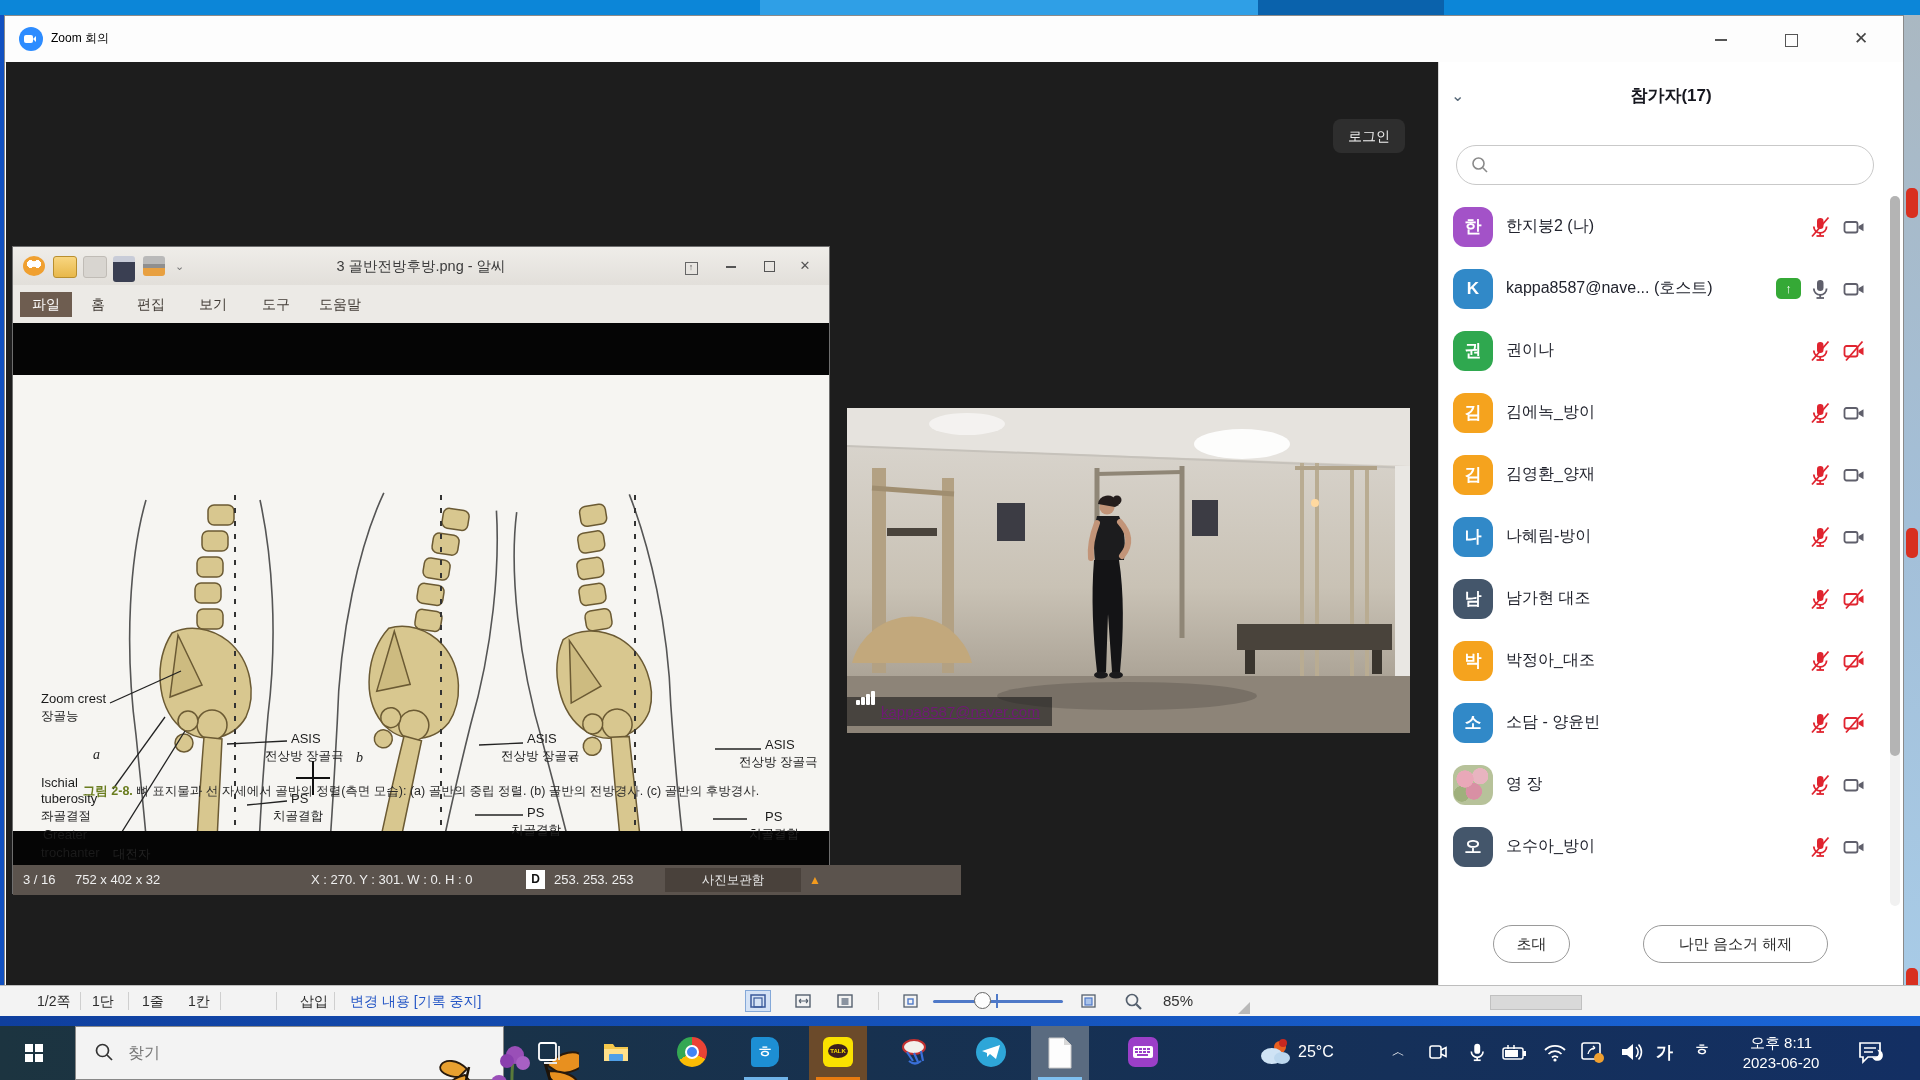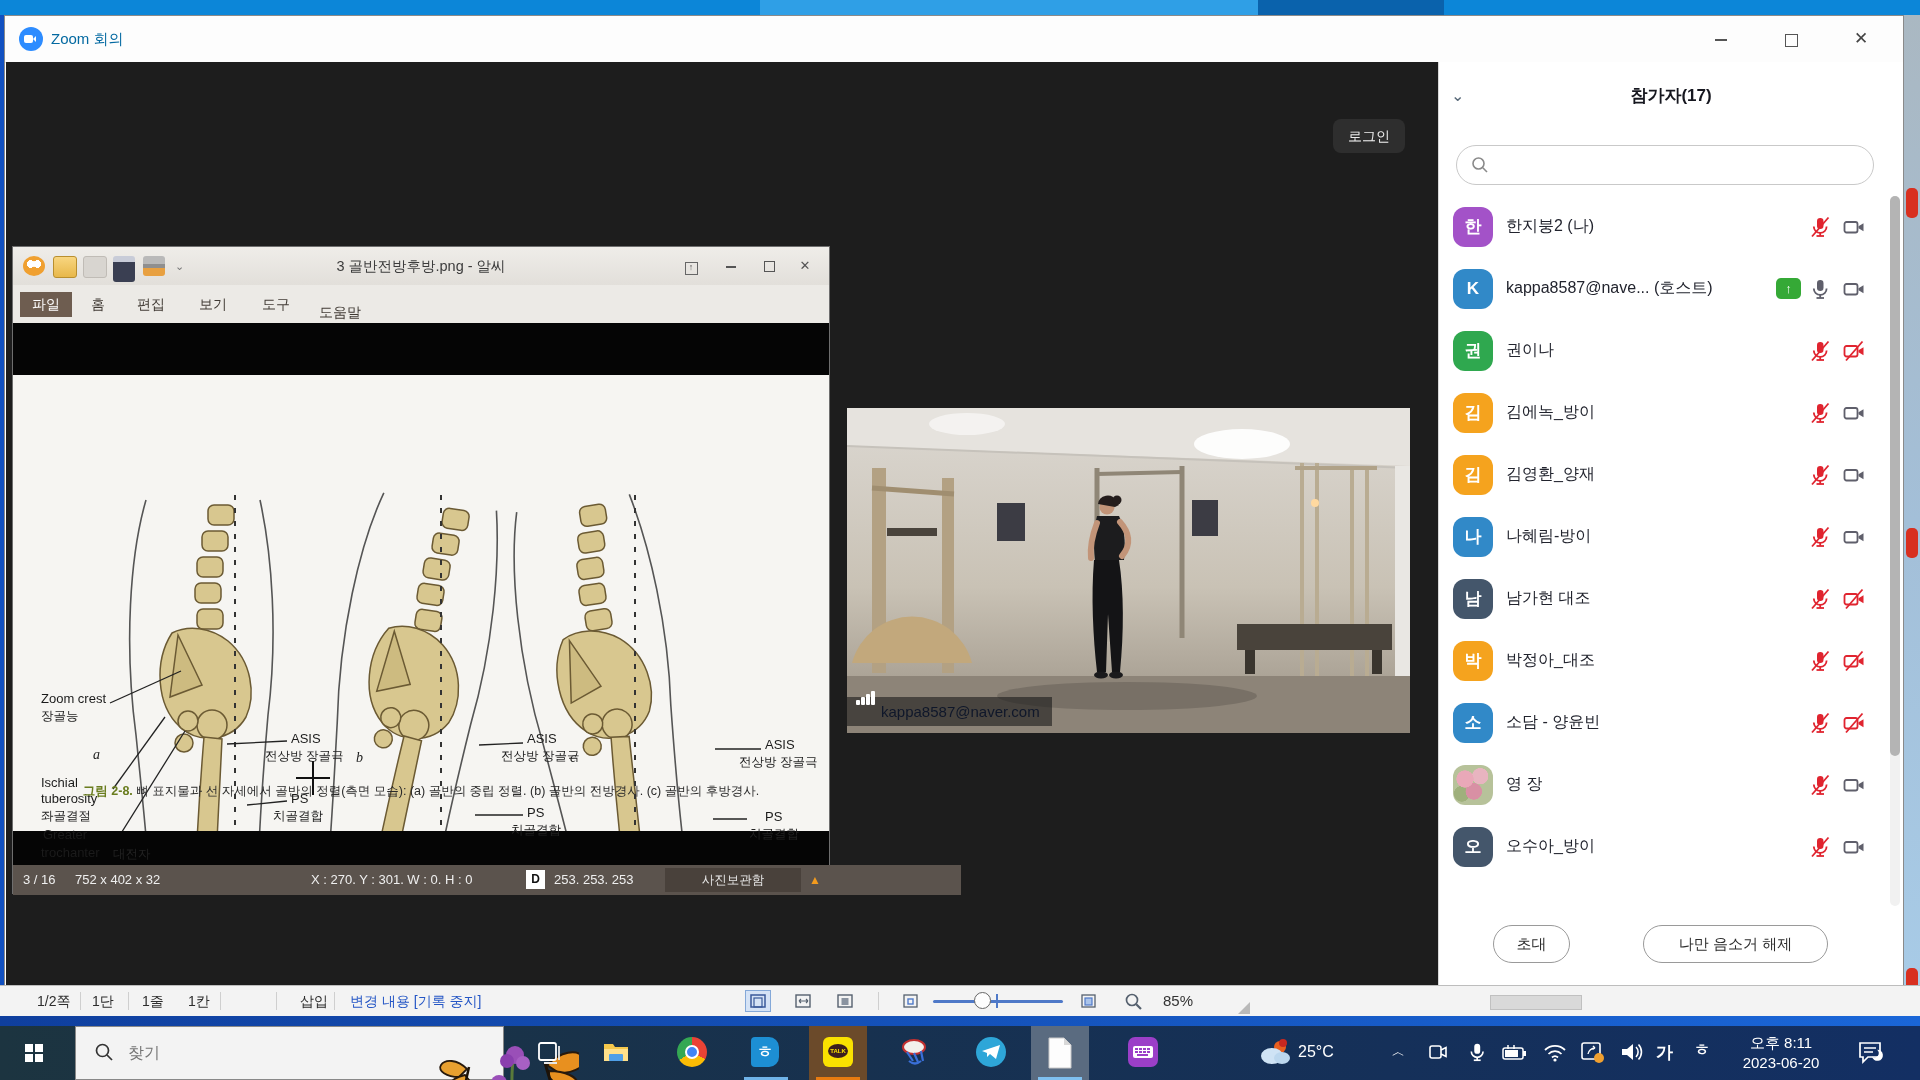--- a/index.html
+++ b/index.html
@@ -10,21 +10,21 @@
   #top-strip{left:0;top:0;width:1920px;height:15px;background:#0c86d8;}
   .strip-seg1{left:760px;top:0;width:498px;height:15px;background:#2f9fe6;}
   .strip-seg2{left:1258px;top:0;width:186px;height:15px;background:#0a62ac;}
   
   #zoom-window{left:4px;top:15px;width:1900px;height:1001px;background:#ffffff;
                border:1px solid #8a8a8a;box-sizing:border-box;}
   #zoom-titlebar{left:0;top:0;width:100%;height:46px;background:#fdfdfd;border-bottom:1px solid #e0e0e0;}
   #zoom-logo{left:14px;top:11px;width:24px;height:24px;border-radius:50%;background:#2d8cff;}
   #zoom-logo .cam{position:absolute;left:5px;top:8px;width:9px;height:8px;background:#fff;border-radius:2px;}
   #zoom-logo .cam2{position:absolute;left:14px;top:9px;width:0;height:0;border:3.5px solid transparent;border-right-color:#fff;border-left:none;margin-top:0;}
-  #zoom-title{left:46px;top:14px;font-size:15px;color:#0369a1;}
+  #zoom-title{left:46px;top:14px;font-size:12px;color:#000000;}
   .win-ctl{top:8px;width:46px;height:30px;text-align:center;line-height:30px;color:#444;font-size:15px;}
   .glyph-min{display:inline-block;width:12px;height:2px;background:#555;vertical-align:middle;}
   .glyph-max{display:inline-block;width:11px;height:11px;border:1.5px solid #555;vertical-align:middle;}
   .glyph-close{font-size:17px;color:#444;}
   
   #meeting-area{left:1px;top:46px;width:1432px;height:924px;background:#1d1d1d;overflow:hidden;}
   #login-btn{left:1327px;top:57px;width:72px;height:34px;background:#2e2e2e;border-radius:8px;
              color:#efefef;font-size:14px;text-align:center;line-height:34px;}
   
   #alsee{left:6px;top:184px;width:818px;height:648px;background:#000;border:1px solid #6e6e6e;box-sizing:border-box;}
@@ -45,22 +45,22 @@
   #alsee-statusbar{left:0;top:618px;width:948px;height:30px;background:#5b534d;color:#efefef;font-size:13px;}
   .st-item{position:absolute;top:7px;}
   #d-box{left:513px;top:5px;width:19px;height:19px;background:#fff;color:#111;text-align:center;line-height:19px;font-size:12px;font-weight:bold;}
   #photobox-btn{left:652px;top:3px;width:136px;height:24px;background:#49413b;color:#e8e8e8;text-align:center;line-height:24px;font-size:12.5px;}
   #photobox-arrow{left:796px;top:8px;color:#f39b1e;font-size:12px;}
   
   #crosshair .h{position:absolute;left:-17px;top:-1px;width:34px;height:2px;background:#111;}
   #crosshair .v{position:absolute;left:-1px;top:-17px;width:2px;height:34px;background:#111;}
   
   #video-tile{left:841px;top:346px;width:563px;height:325px;background:#b9b2a6;overflow:hidden;}
-  #video-label{left:0px;top:289px;height:29px;background:rgba(22,22,22,0.58);color:#0f172a;
-               font-size:15px;line-height:29px;padding:0 12px 0 34px;}
+  #video-label{left:0px;top:289px;height:29px;background:rgba(22,22,22,0.58);color:#701a75;
+               font-size:15px;line-height:29px;padding:0 12px 0 34px;text-decoration:underline;}
   #sig-bars{left:9px;top:8px;}
   #sig-bars span{position:absolute;bottom:0;width:3.5px;background:#fff;border-radius:1px;}
   
   #panel{left:1433px;top:46px;width:465px;height:938px;background:#fff;border-left:1px solid #d8d8d8;box-sizing:border-box;}
   #panel-chevron{left:12px;top:24px;font-size:16px;color:#5a6b7a;}
   #panel-title{left:0;top:22px;width:100%;text-align:center;font-size:17px;font-weight:bold;color:#16171f;}
   #panel-search{left:17px;top:83px;width:418px;height:40px;border:1px solid #c9c9c9;border-radius:21px;box-sizing:border-box;}
   #panel-search svg{position:absolute;left:14px;top:10px;}
   #panel-search input{position:absolute;left:40px;top:4px;width:350px;height:30px;border:none;outline:none;
                       font-size:15px;color:#333;font-family:inherit;background:transparent;}
@@ -180,21 +180,21 @@
           <div class="abs alsee-ctl" style="left:744px;"><span class="glyph-max" style="width:9px;height:9px;"></span></div>
           <div class="abs alsee-ctl" style="left:780px;">✕</div>
         </div>
 
         <div class="abs" id="alsee-menubar">
           <div class="abs menu-item sel" style="left:7px;">파일</div>
           <div class="abs menu-item" style="left:72px;">홈</div>
           <div class="abs menu-item" style="left:118px;">편집</div>
           <div class="abs menu-item" style="left:180px;">보기</div>
           <div class="abs menu-item" style="left:243px;">도구</div>
-          <div class="abs menu-item" style="left:300px;margin-top:8px;">도움말</div>
+          <div class="abs menu-item" style="left:300px;">도움말</div>
         </div>
 
         <div class="abs" id="alsee-content">
           <div class="abs" id="alsee-image">
 
             <svg class="abs" style="left:0;top:0;" width="816" height="456" viewBox="0 0 816 456">
               <defs>
                 <g id="fig-pelvis">
                   <path d="M-62,-205 C-78,-150 -84,-60 -72,30 C-66,90 -58,160 -56,215" fill="none" stroke="#555" stroke-width="1.6"></path>
                   <path d="M52,-205 C64,-150 70,-70 60,10 C54,80 48,160 50,215" fill="none" stroke="#555" stroke-width="1.6"></path>

